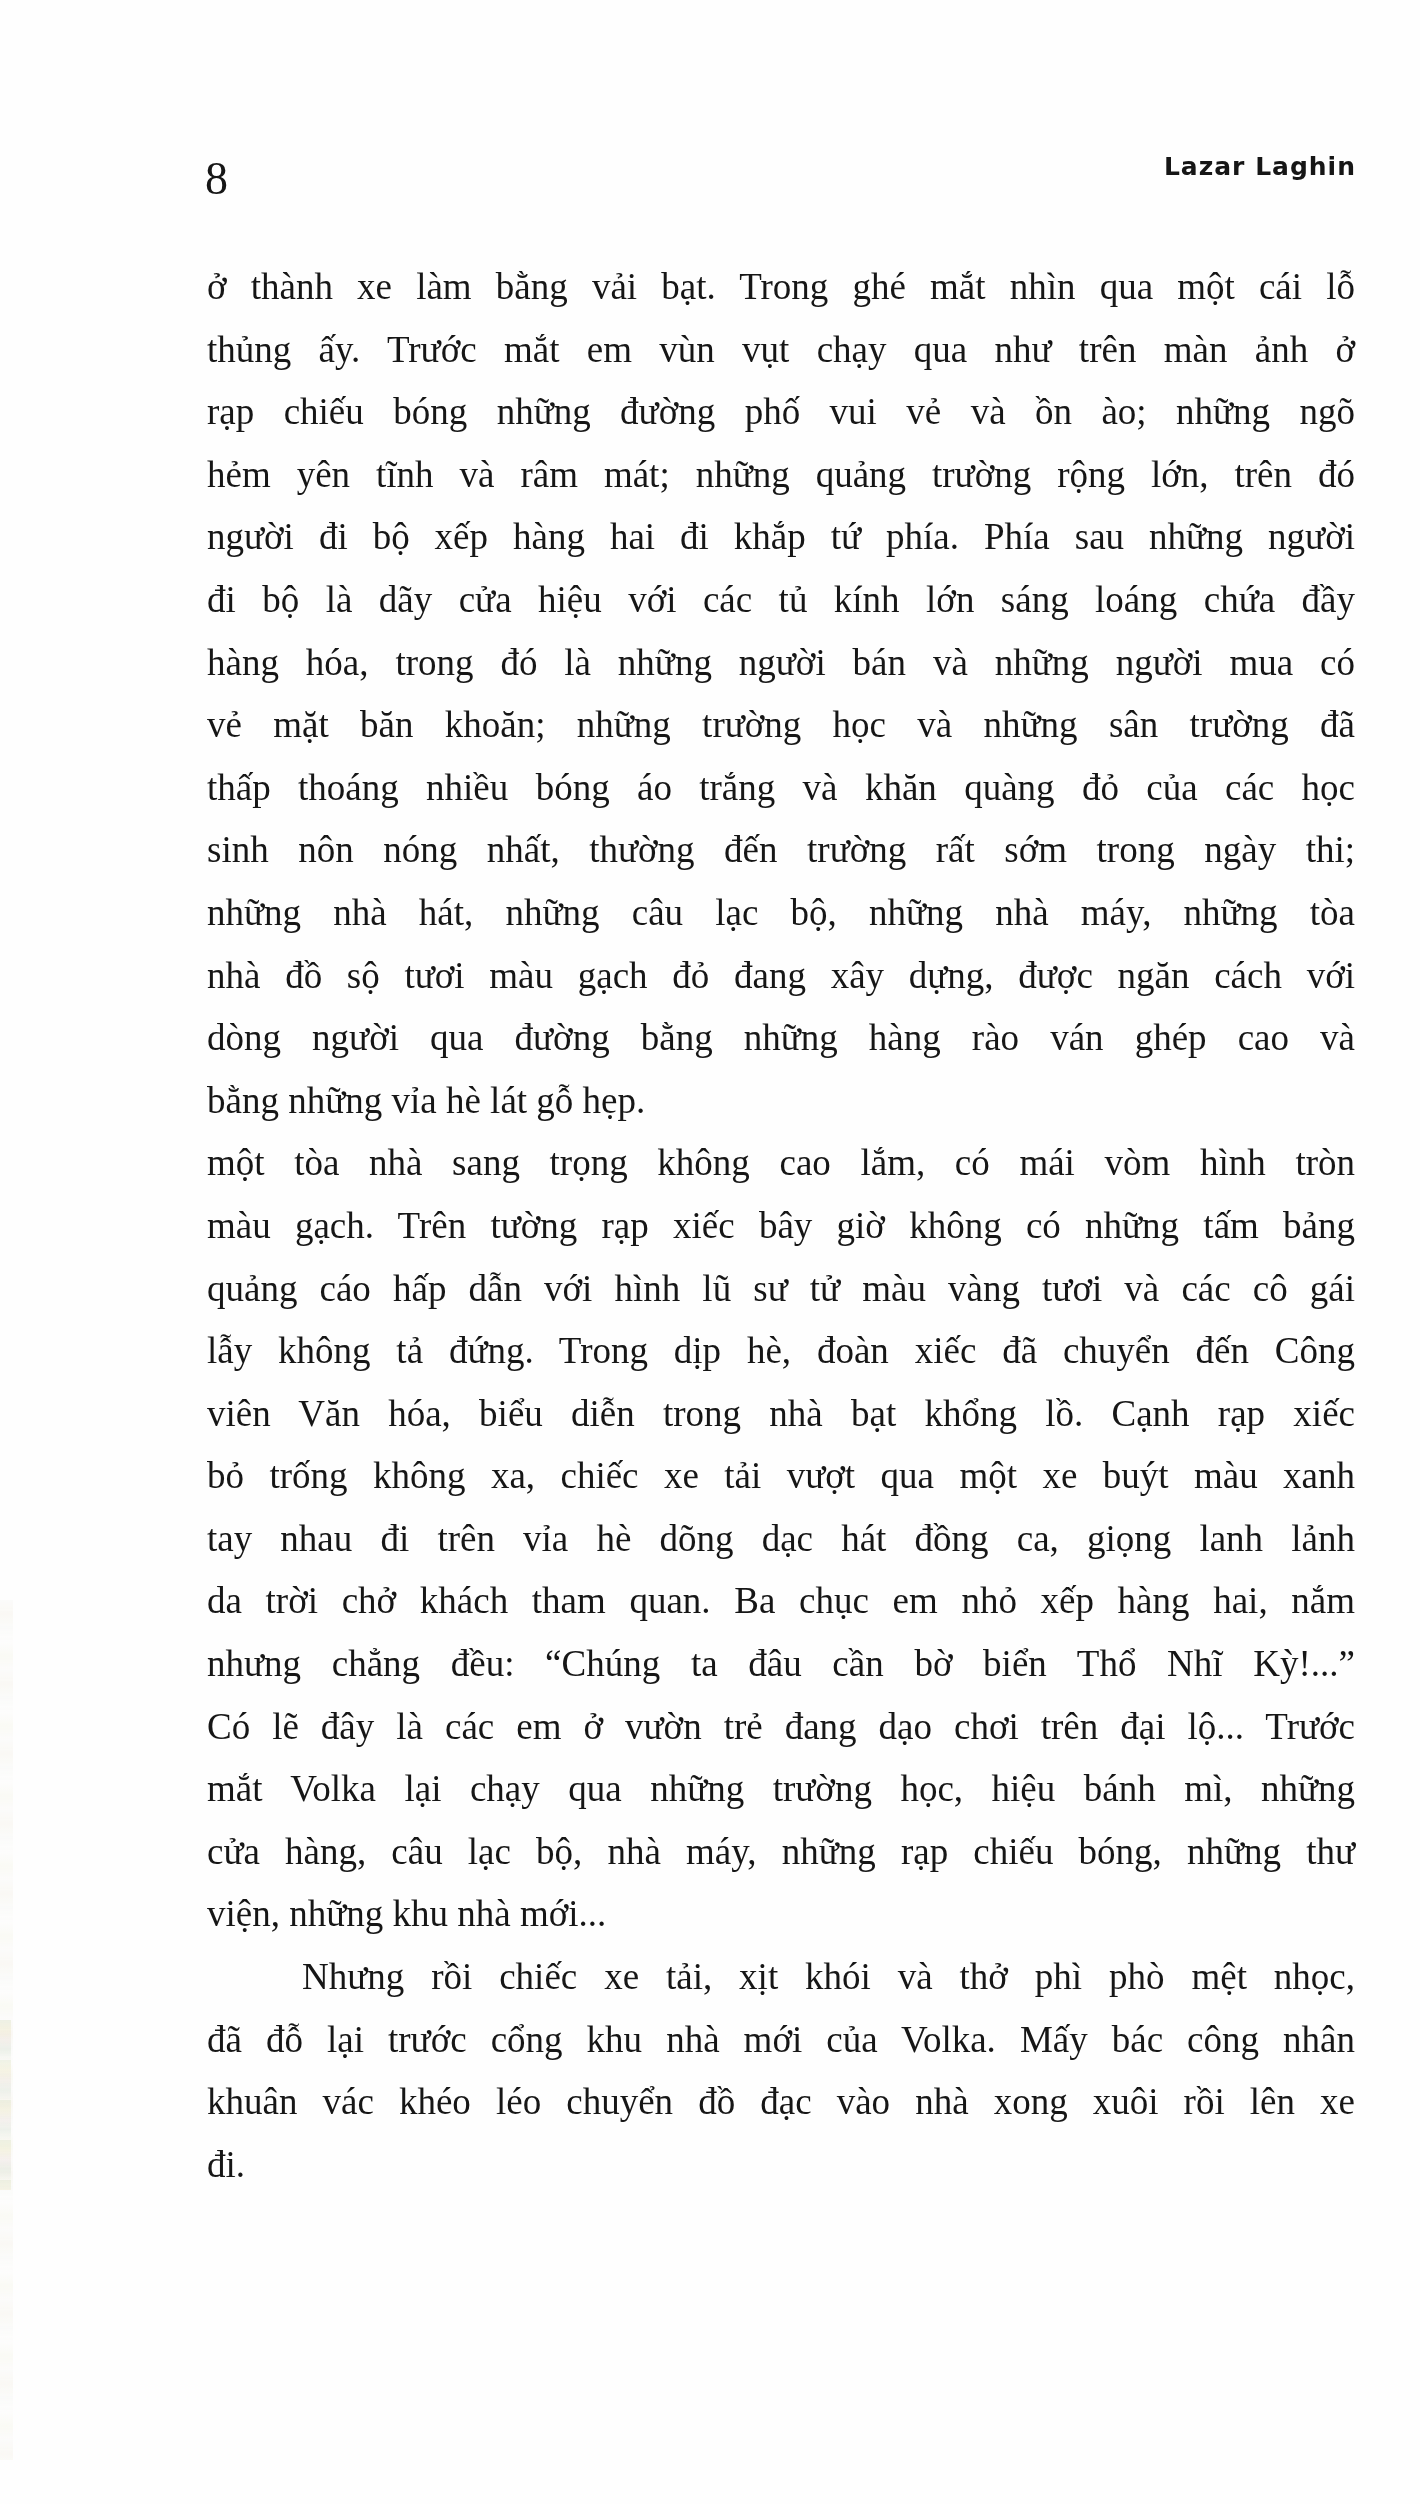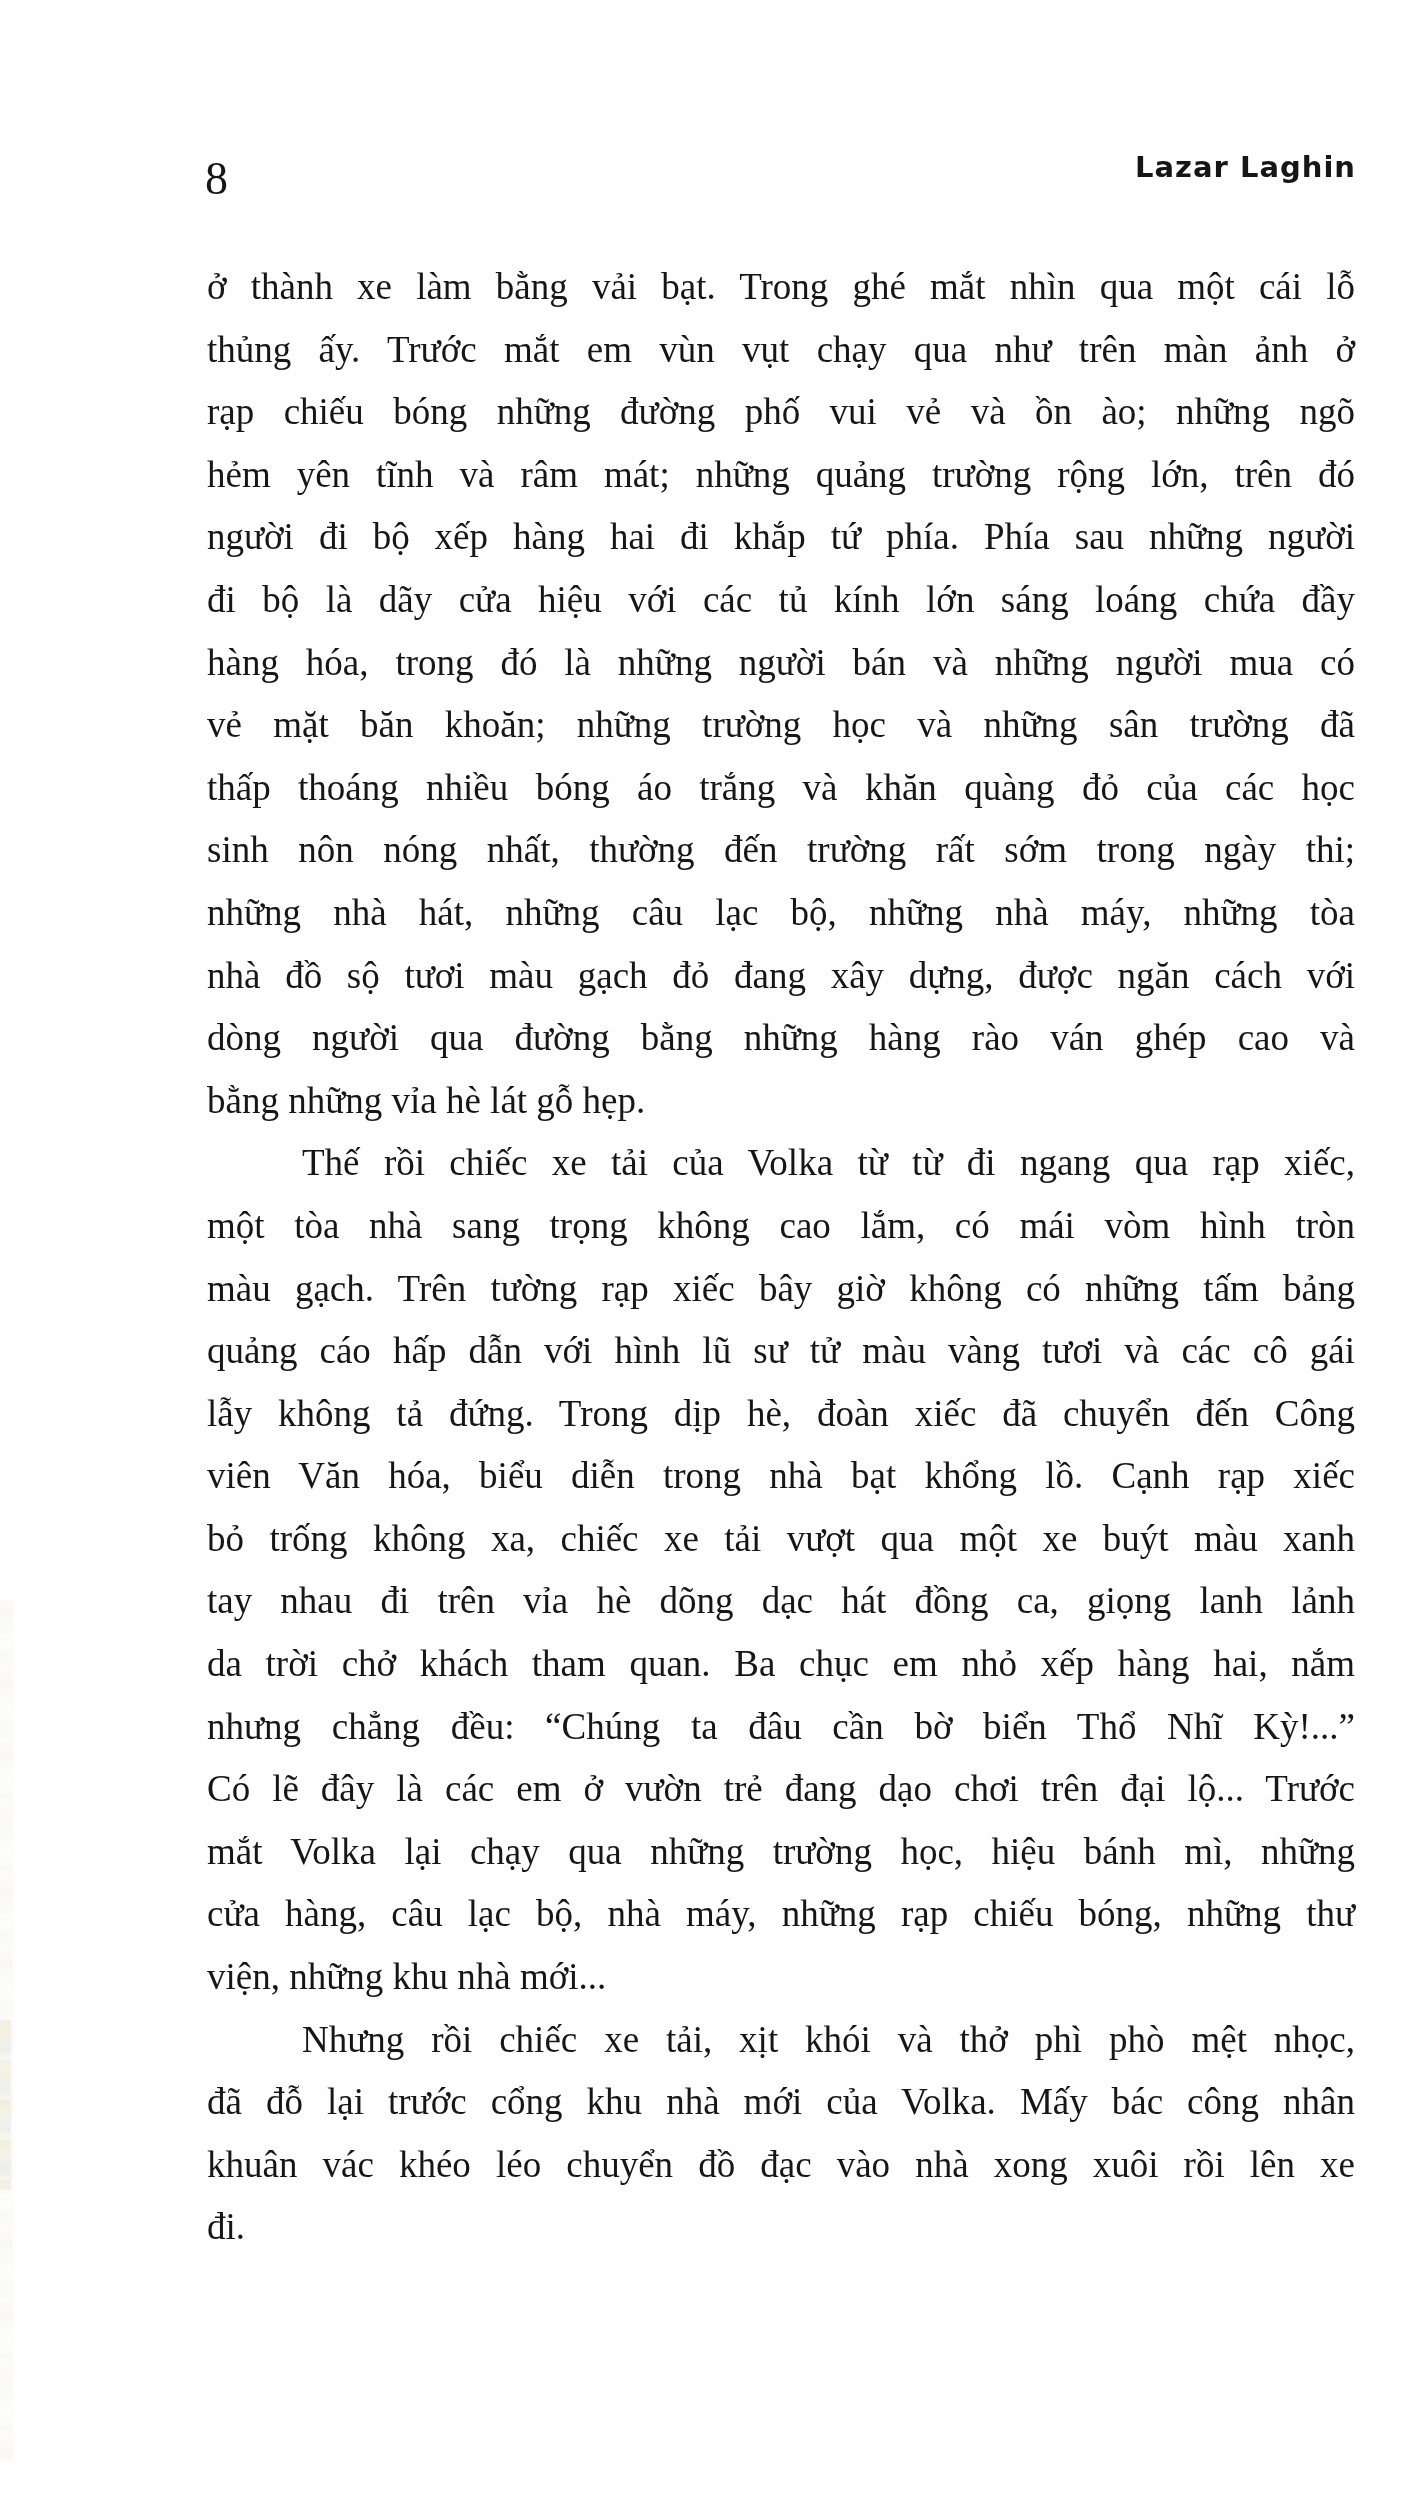--- a/index.html
+++ b/index.html
@@ -25,21 +25,21 @@
     line-height: 46px;
     font-weight: 500;
     color: var(--ink);
   }
   .running-header {
     position: absolute;
     right: 64px;
     top: 143px;
     font-family: "DejaVu Sans", sans-serif;
     font-weight: bold;
-    font-size: 29px;
+    font-size: 25px;
     line-height: 48px;
     letter-spacing: 1px;
     color: var(--ink);
   }
   .body-text {
     position: absolute;
     left: 207px;
     top: 256px;
     width: 1148px;
     font-size: 37px;
@@ -114,21 +114,20 @@
       <div class="line">người đi bộ xếp hàng hai đi khắp tứ phía. Phía sau những người</div>
       <div class="line">đi bộ là dãy cửa hiệu với các tủ kính lớn sáng loáng chứa đầy</div>
       <div class="line">hàng hóa, trong đó là những người bán và những người mua có</div>
       <div class="line">vẻ mặt băn khoăn; những trường học và những sân trường đã</div>
       <div class="line">thấp thoáng nhiều bóng áo trắng và khăn quàng đỏ của các học</div>
       <div class="line">sinh nôn nóng nhất, thường đến trường rất sớm trong ngày thi;</div>
       <div class="line">những nhà hát, những câu lạc bộ, những nhà máy, những tòa</div>
       <div class="line">nhà đồ sộ tươi màu gạch đỏ đang xây dựng, được ngăn cách với</div>
       <div class="line">dòng người qua đường bằng những hàng rào ván ghép cao và</div>
       <div class="line last">bằng những vỉa hè lát gỗ hẹp.</div>
-      <div class="line indent">Thế rồi chiếc xe tải của Volka từ từ đi ngang qua rạp xiếc,</div>
       <div class="line">một tòa nhà sang trọng không cao lắm, có mái vòm hình tròn</div>
       <div class="line">màu gạch. Trên tường rạp xiếc bây giờ không có những tấm bảng</div>
       <div class="line">quảng cáo hấp dẫn với hình lũ sư tử màu vàng tươi và các cô gái</div>
       <div class="line">lẫy không tả đứng. Trong dịp hè, đoàn xiếc đã chuyển đến Công</div>
       <div class="line">viên Văn hóa, biểu diễn trong nhà bạt khổng lồ. Cạnh rạp xiếc</div>
       <div class="line">bỏ trống không xa, chiếc xe tải vượt qua một xe buýt màu xanh</div>
       <div class="line">tay nhau đi trên vỉa hè dõng dạc hát đồng ca, giọng lanh lảnh</div>
       <div class="line">da trời chở khách tham quan. Ba chục em nhỏ xếp hàng hai, nắm</div>
       <div class="line">nhưng chẳng đều: “Chúng ta đâu cần bờ biển Thổ Nhĩ Kỳ!...”</div>
       <div class="line">Có lẽ đây là các em ở vườn trẻ đang dạo chơi trên đại lộ... Trước</div>

